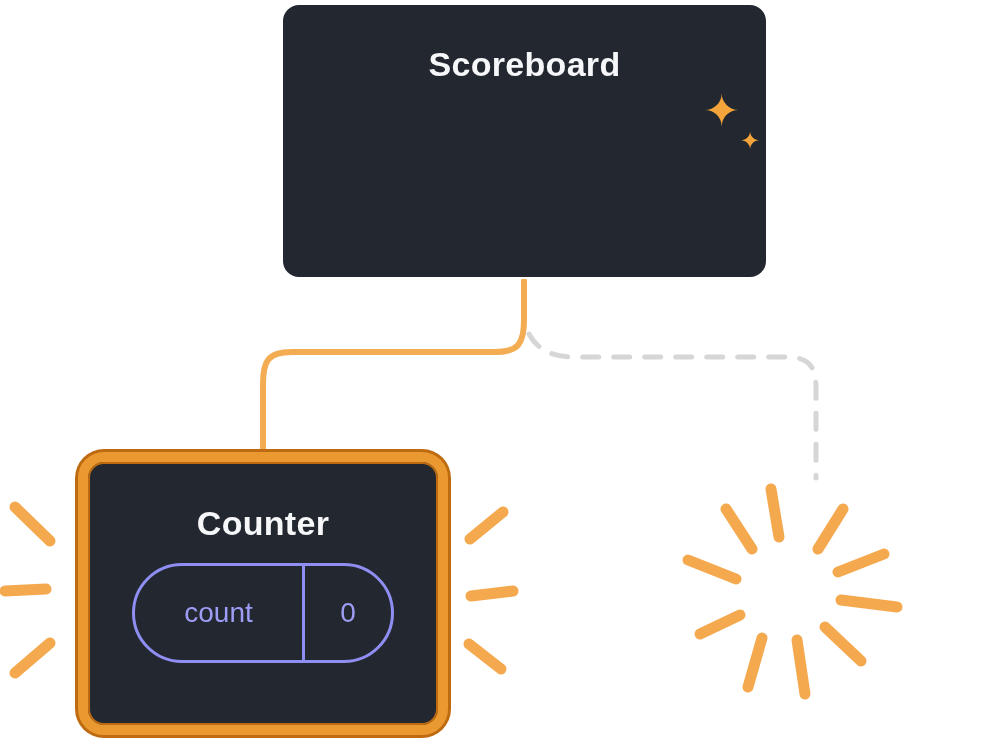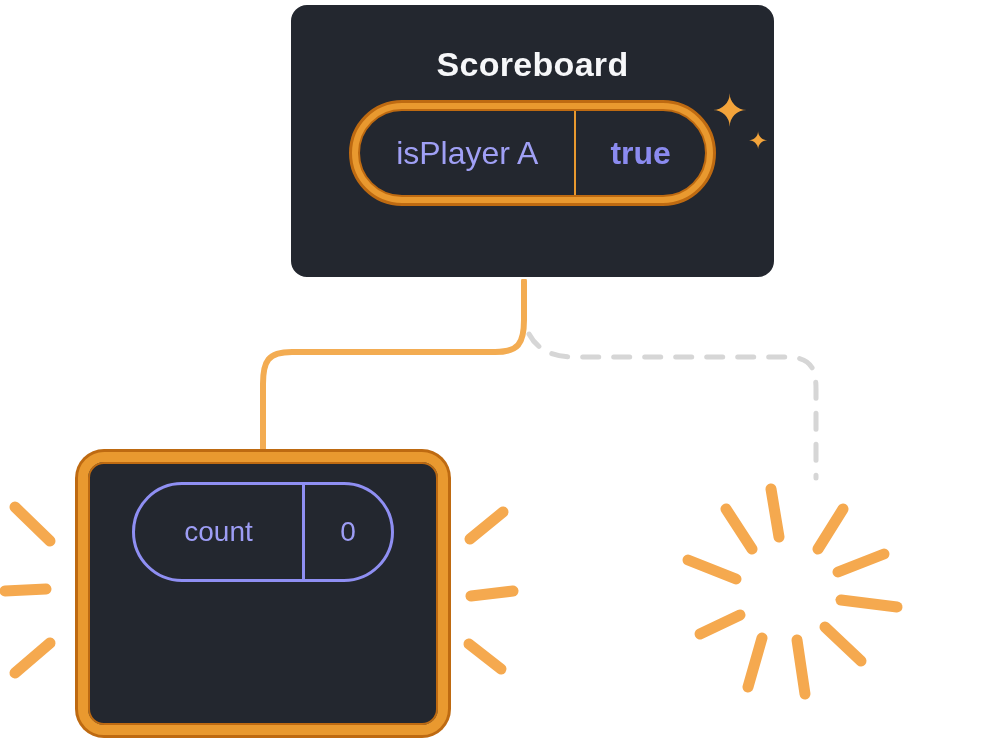--- a/index.html
+++ b/index.html
@@ -15,21 +15,21 @@
     position: absolute;
     background: #23272F;
     box-sizing: border-box;
     display: flex;
     flex-direction: column;
     align-items: center;
   }
 
   
   .scoreboard {
-    left: 289px; top: 3px;
+    left: 281px; top: 3px;
     width: 487px; height: 276px;
     border-radius: 18px;
     border: 2px solid #ffffff;
   }
   .card-title {
     color: #F6F7F9;
     font-size: 34px;
     font-weight: 600;
     letter-spacing: 0.3px;
   }
@@ -156,31 +156,25 @@
     <line class="ray" x1="797" y1="640" x2="805" y2="694"></line>
     <line class="ray" x1="762" y1="638" x2="748" y2="687"></line>
     <line class="ray" x1="740" y1="615" x2="700" y2="634"></line>
     <line class="ray" x1="736" y1="579" x2="688" y2="560"></line>
   </g>
 </svg>
 
 <div class="card scoreboard">
   <div class="card-title">Scoreboard</div>
 
-  <div class="pill-outer">
-    <div class="pill-inner">
-      <div class="pill-cell pill-key">isPlayer A</div>
-      <div class="pill-divider-orange"></div>
-      <div class="pill-cell pill-val">true</div>
-    </div>
-  </div>
 
   <span class="sparkle sparkle-big">✦</span>
   <span class="sparkle sparkle-small">✦</span>
 </div>
 
 <div class="card counter">
+  <div class="card-title">Counter</div>
 
   <div class="counter-pill">
     <div class="cell cell-key">count</div>
     <div class="cell cell-val">0</div>
   </div>
 </div>
 
 </body></html>

